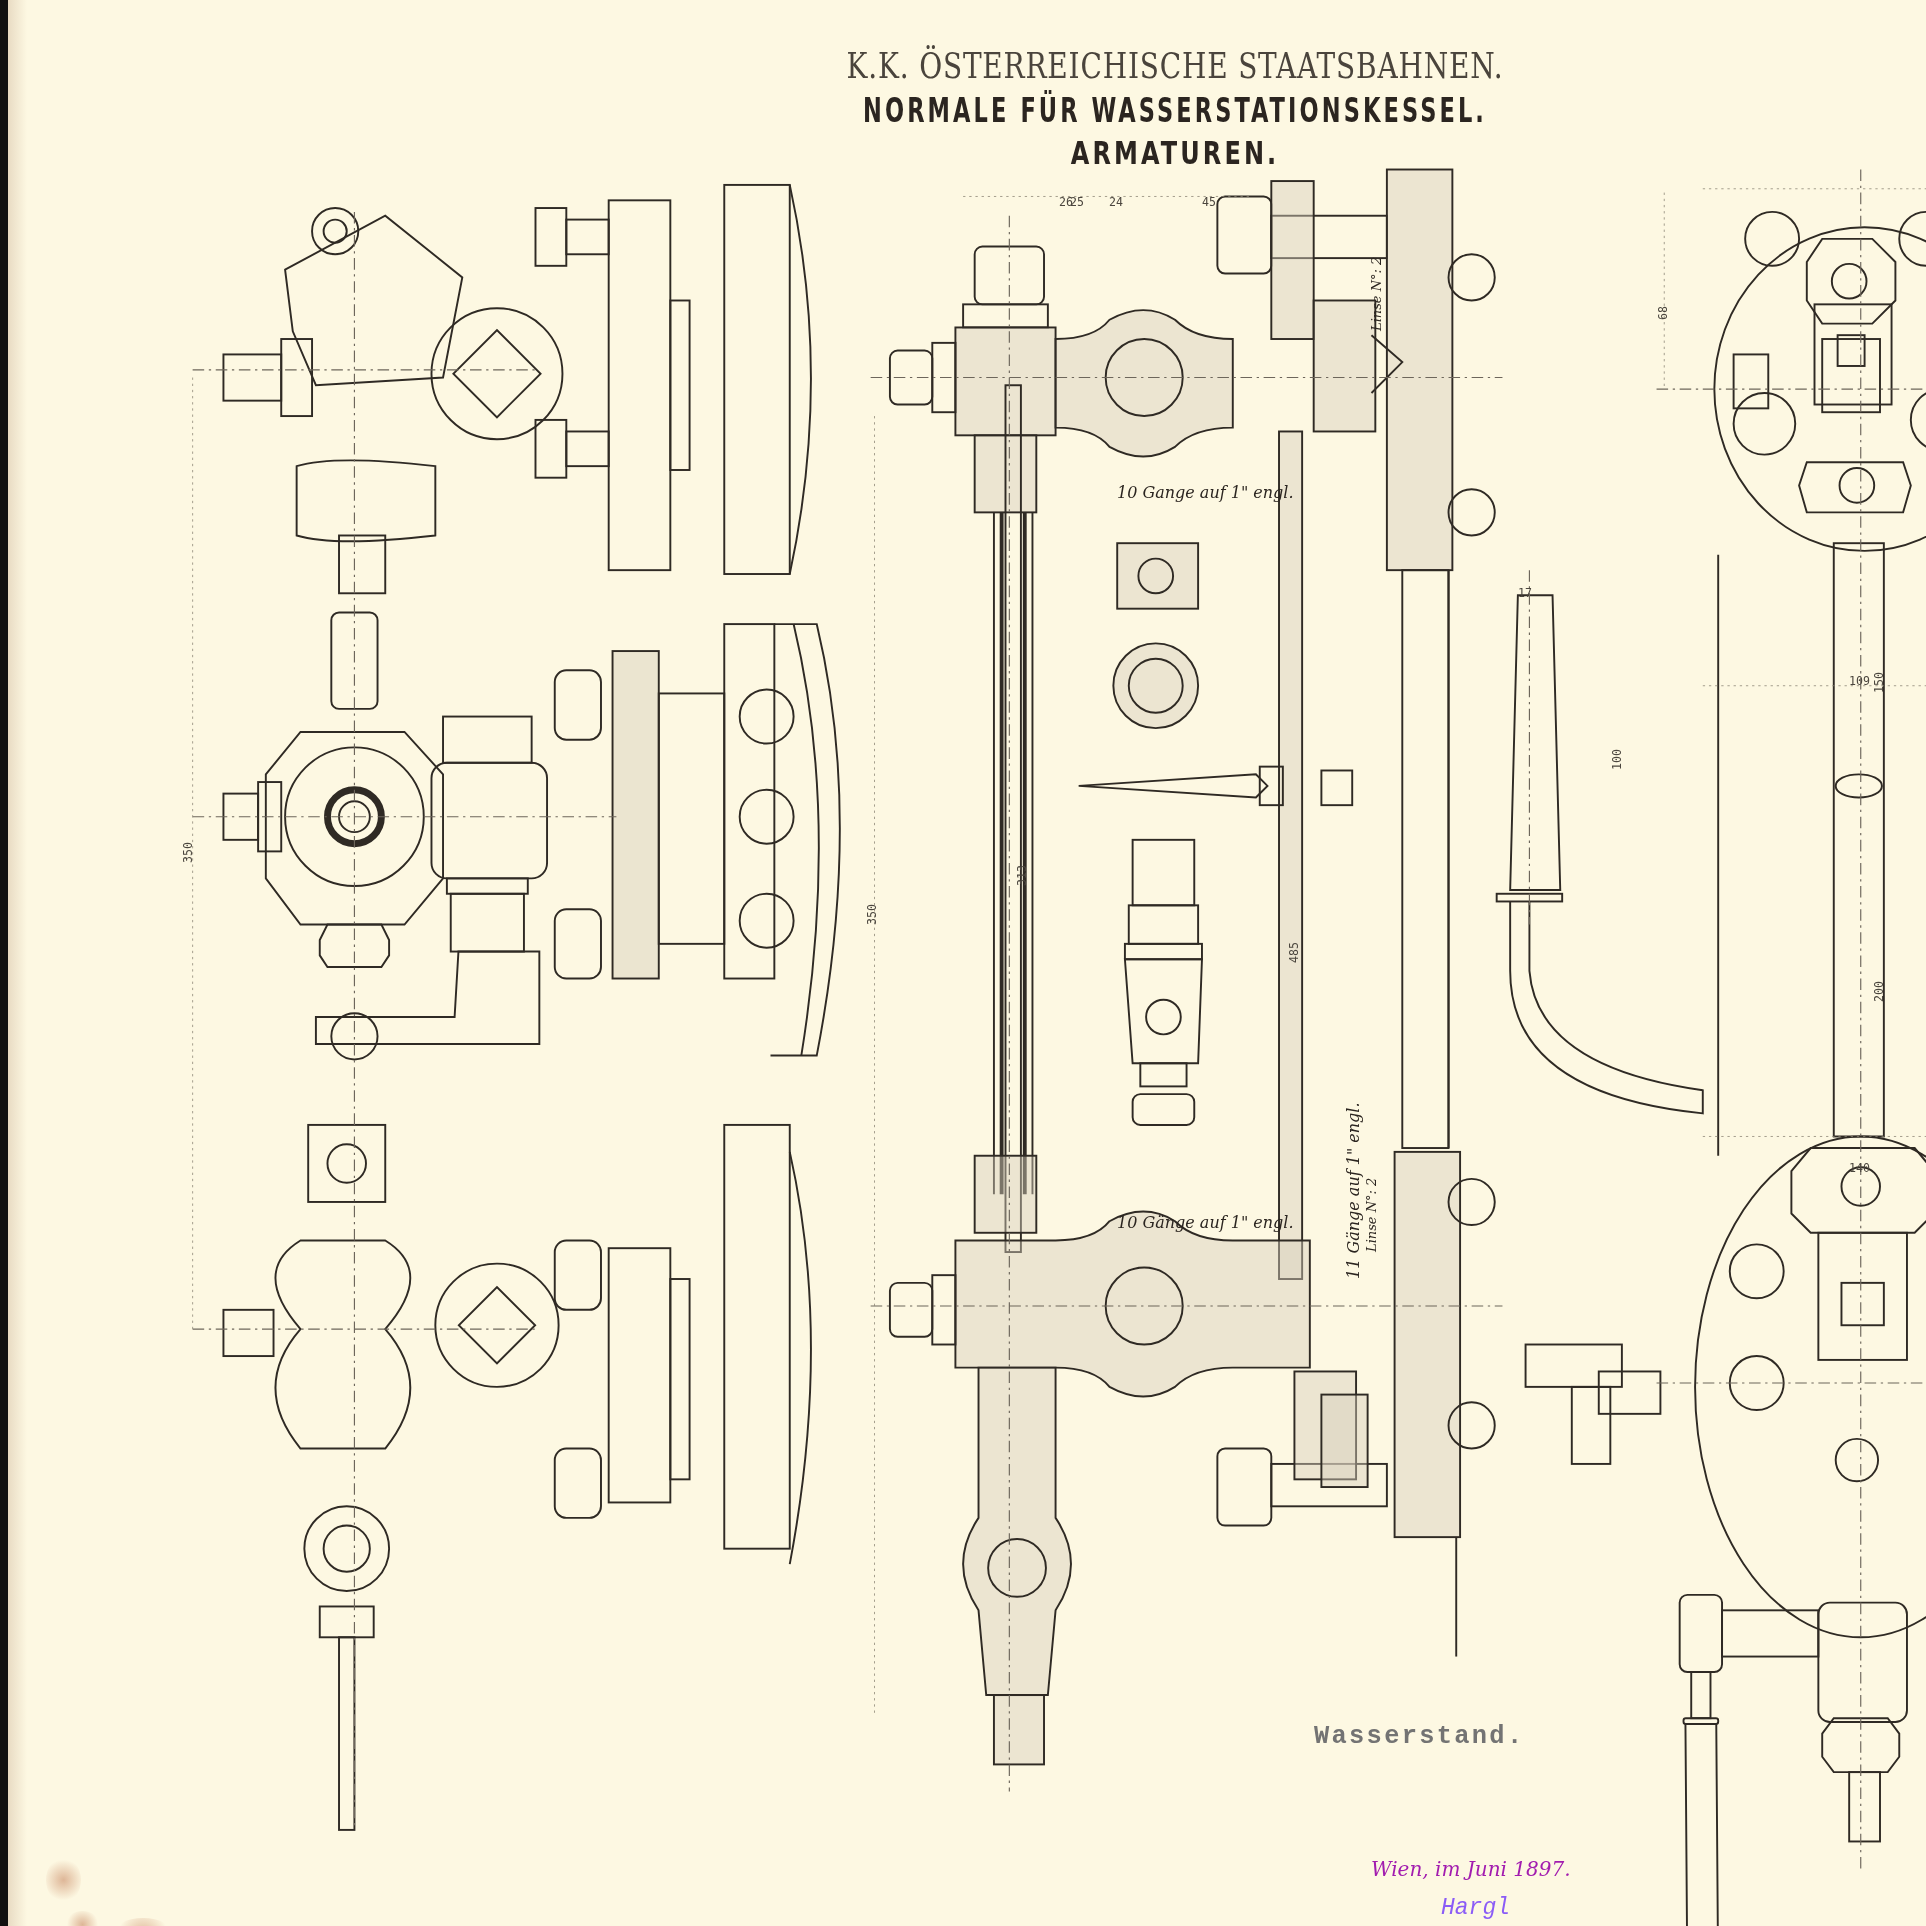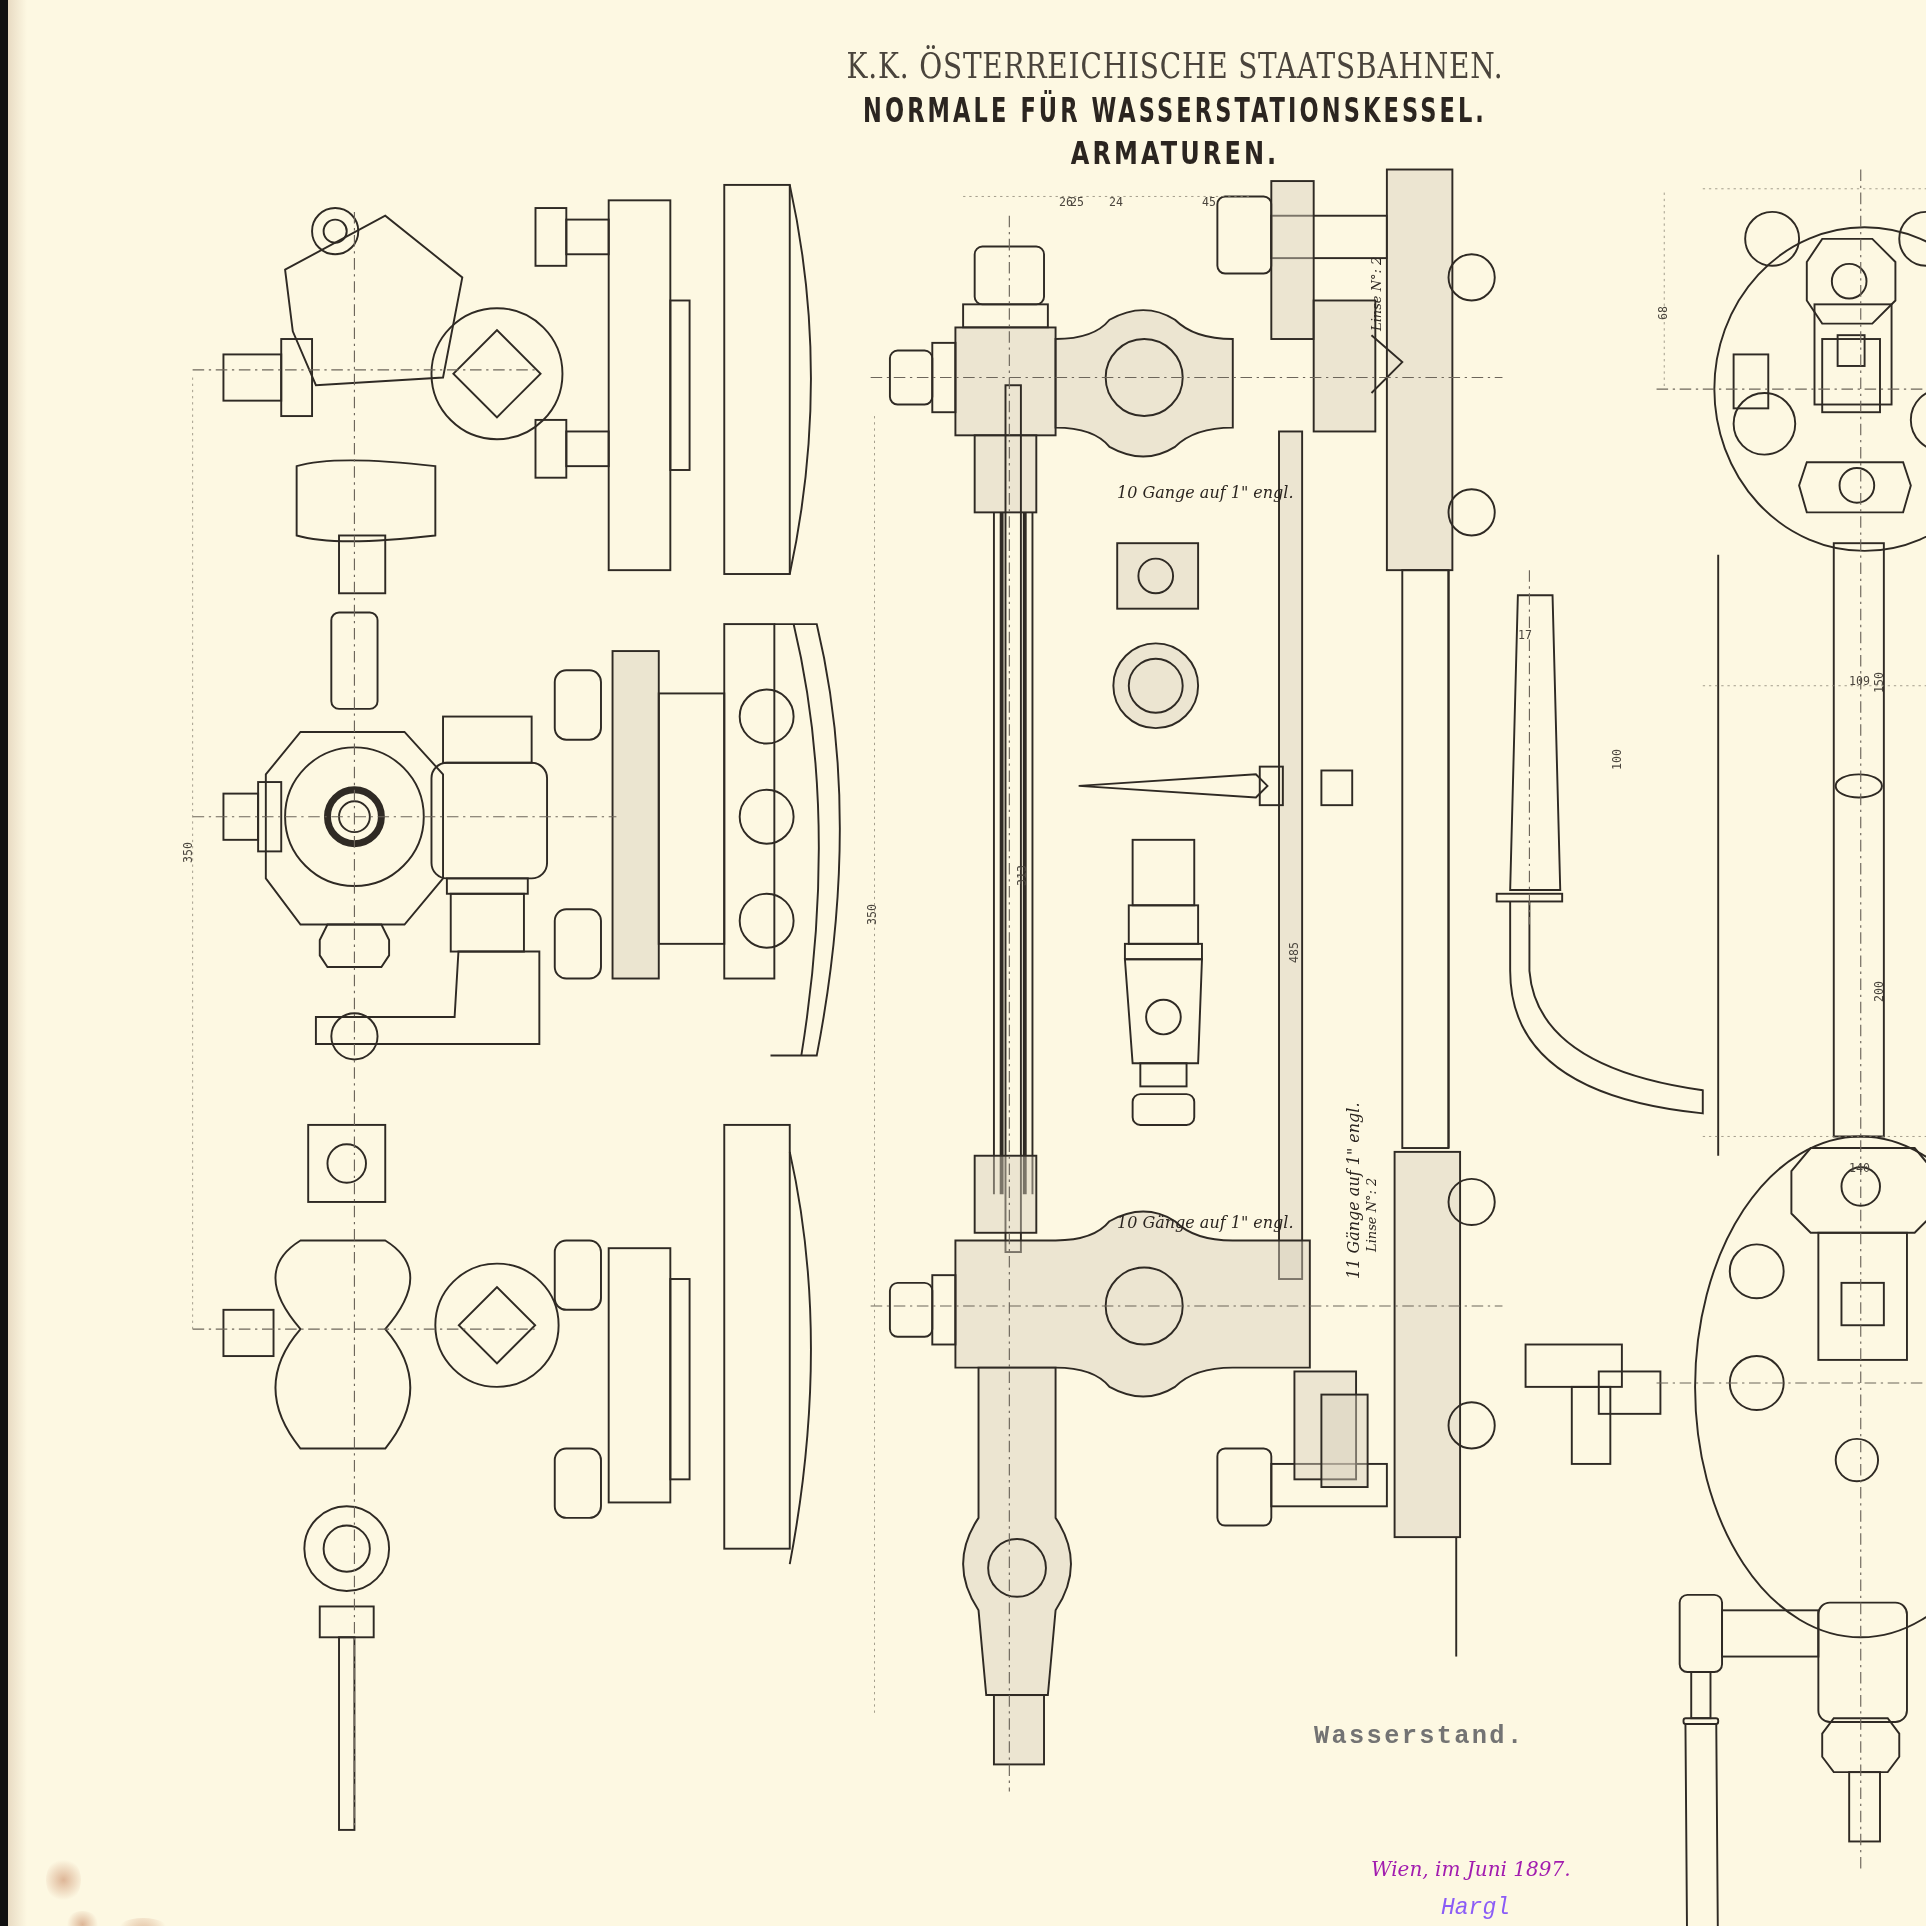--- a/index.html
+++ b/index.html
@@ -279,21 +279,21 @@
   <div class="txt note lens-2">Linse N°: 2</div>
 
   <div class="txt dim v" style="left:181px; top:863px;">350</div>
   <div class="txt dim" style="left:1058px; top:195px;margin-left:12px;">25</div>
   <div class="txt dim" style="left:1059px; top:195px;">26</div>
   <div class="txt dim" style="left:1109px; top:195px;">24</div>
   <div class="txt dim" style="left:1202px; top:195px;">45</div>
   <div class="txt dim v" style="left:865px; top:925px;">350</div>
   <div class="txt dim v" style="left:1015px; top:886px;">313</div>
   <div class="txt dim v" style="left:1287px; top:963px;">485</div>
-  <div class="txt dim" style="left:1518px; top:586px;margin-top:42px;">17</div>
+  <div class="txt dim" style="left:1518px; top:586px;">17</div>
   <div class="txt dim v" style="left:1610px; top:770px;">100</div>
   <div class="txt dim v" style="left:1656px; top:320px;">68</div>
   <div class="txt dim" style="left:1849px; top:674px;">109</div>
   <div class="txt dim v" style="left:1872px; top:693px;">150</div>
   <div class="txt dim v" style="left:1872px; top:1002px;">200</div>
   <div class="txt dim" style="left:1849px; top:1125px;margin-top:36px;">140</div>
 
   <div class="txt caption">Wasserstand.</div>
   <div class="txt place-date">Wien, im Juni 1897.</div>
   <div class="txt signature">Hargl</div>

